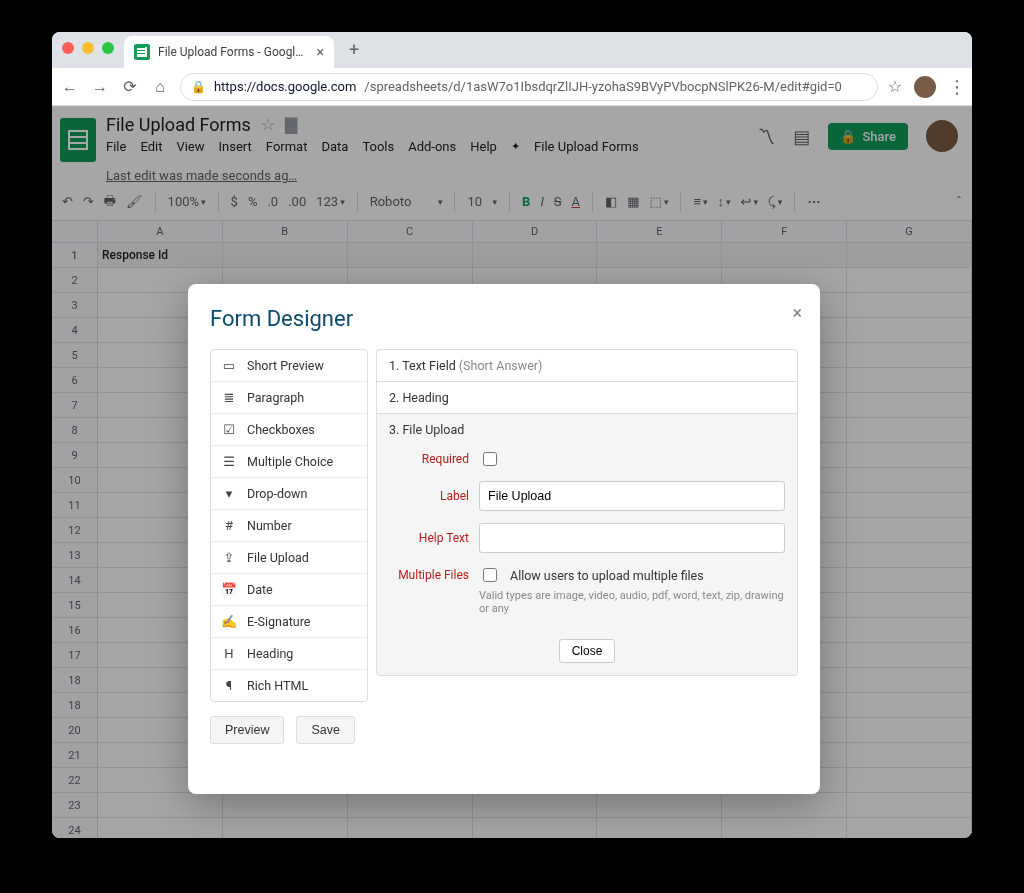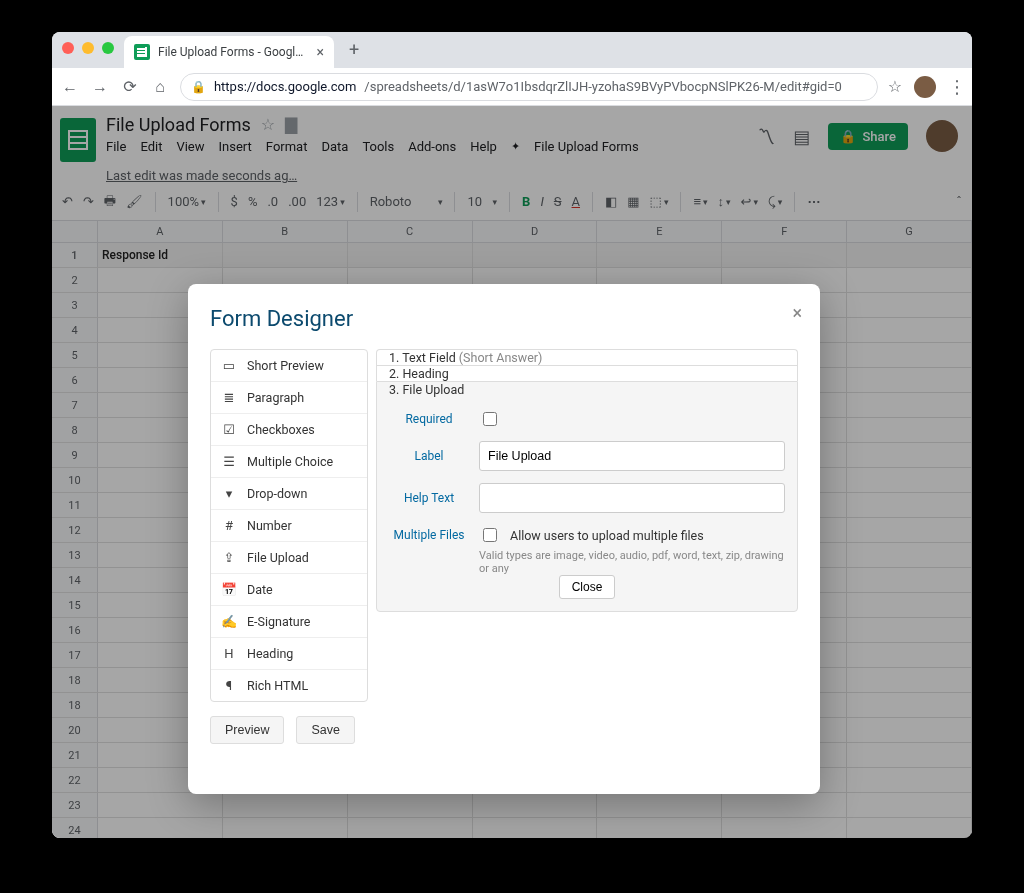--- a/index.html
+++ b/index.html
@@ -147,32 +147,32 @@
   .modal-body{display:flex;gap:8px;margin-top:18px;}
   .field-types{
     width:158px;border:1px solid #ddd;border-radius:4px;overflow:hidden;
   }
   .field-type{display:flex;align-items:center;gap:10px;padding:8px 10px;border-bottom:1px solid #eee;font-size:12.5px;color:#333;cursor:pointer;}
   .field-type:last-child{border-bottom:none;}
   .field-type .ft-icn{width:16px;text-align:center;color:#444;font-size:13px;}
   .preview-save{display:flex;gap:12px;margin-top:14px;}
   .preview-save button{background:#f5f5f5;border:1px solid #ddd;border-radius:3px;padding:6px 14px;font-size:12.5px;color:#333;cursor:pointer;}
   .form-panel{flex:1;}
-  .form-item{border:1px solid #ddd;border-bottom:none;padding:0 12px;font-size:12.5px;color:#333;}
+  .form-item{border:1px solid #ddd;border-bottom:none;padding:8px 12px;font-size:12.5px;color:#333;}
   .form-item .muted{color:#888;}
   .form-item.expanded{background:#f5f5f5;padding-bottom:12px;}
   .form-item.last{border-bottom:1px solid #ddd;border-radius:0 0 4px 4px;}
   .form-item:first-child{border-radius:4px 4px 0 0;}
   .form-row{display:flex;align-items:center;margin-top:12px;gap:10px;}
-  .form-row .lbl{width:80px;text-align:center;font-size:12px;color:#0369a1;}
+  .form-row .lbl{width:80px;text-align:right;font-size:12px;color:#b91c1c;}
   .form-row input[type=text]{flex:1;height:30px;border:1px solid #ccc;border-radius:3px;padding:0 8px;font-size:12.5px;background:#fff;}
   .form-row input[type=checkbox]{width:14px;height:14px;}
   .chk-label{font-size:12.5px;}
   .hint{font-size:11px;color:#888;margin-left:90px;margin-top:4px;}
-  .close-row{display:flex;justify-content:center;margin-top:0;align-items:flex-end;}
+  .close-row{display:flex;justify-content:center;margin-top:24px;align-items:flex-end;}
   .close-row button{background:#fff;border:1px solid #ccc;border-radius:3px;padding:4px 12px;font-size:12px;cursor:pointer;}
 </style>
 </head>
 <body>
 
 <div class="browser-window">
 
   <div class="titlebar">
     <div class="traffic-lights">
       <div class="tl red"></div>

